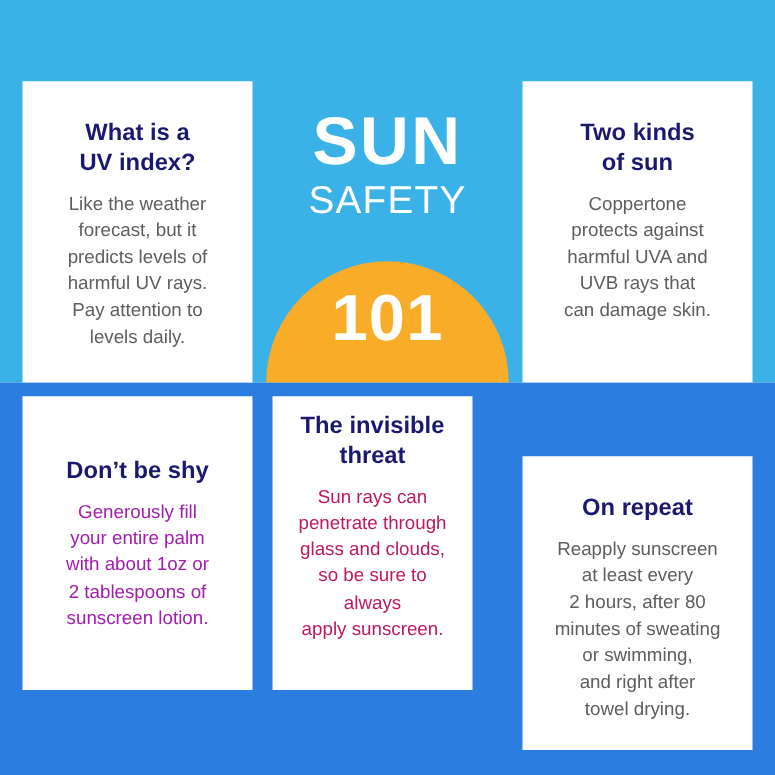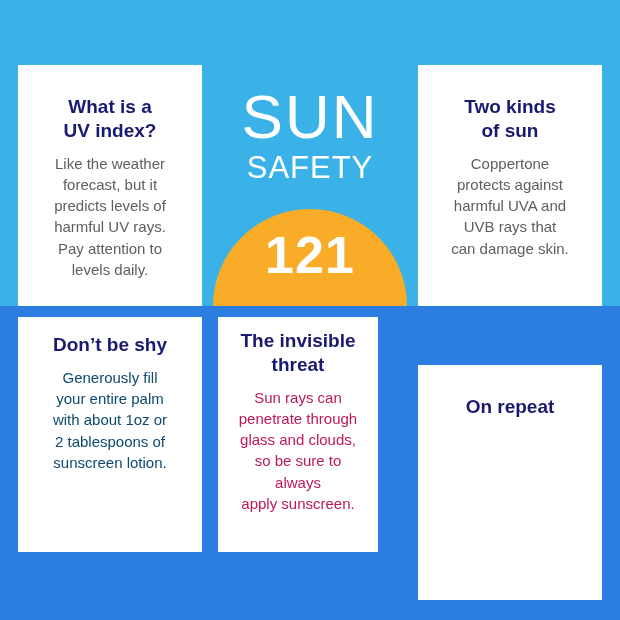--- a/index.html
+++ b/index.html
@@ -60,22 +60,22 @@
     position: absolute;
     left: 200px;
     top: 86px;
     width: 220px;
     text-align: center;
     color: #ffffff;
     line-height: 1;
   }
   .center-title .line1 {
     display: block;
-    font-size: 62px;
-    font-weight: normal;
+    font-size: 54px;
+    font-weight: bold;
     letter-spacing: 2px;
   }
   .center-title .line2 {
     display: block;
     font-size: 31px;
     font-weight: 400;
     letter-spacing: 1px;
     margin-top: 4px;
   }
   .card {
@@ -99,58 +99,59 @@
     color: #5E5E5E;
     font-size: 15px;
     line-height: 1.42;
     text-align: center;
     margin: 0;
   }
   
   #card-uv-index   { left: 18px;  top: 65px;  width: 184px; height: 241px; justify-content: flex-start; padding-top: 30px; }
   #card-two-kinds  { left: 418px; top: 65px;  width: 184px; height: 241px; justify-content: flex-start; padding-top: 30px; }
   
-  #card-dont-be-shy { left: 18px;  top: 317px; width: 184px; height: 235px; justify-content: flex-start; padding-top: 16px; }
+  #card-dont-be-shy { left: 18px;  top: 317px; width: 184px; height: 235px; justify-content: flex-start; padding-top: 48px; }
   #card-invisible   { left: 218px; top: 317px; width: 160px; height: 235px; justify-content: flex-start; padding-top: 12px; }
   #card-on-repeat   { left: 418px; top: 317px; width: 184px; height: 235px; justify-content: flex-start; padding-top: 30px; }
 </style>
 </head>
 <body>
 
 <div id="infographic">
 
   <div class="band-top" style="background: rgb(59, 178, 231);"></div>
   <div class="band-bottom" style="background: rgb(43, 125, 224);"></div>
 
   <div class="center-title">
     <span class="line1">SUN</span>
     <span class="line2">SAFETY</span>
   </div>
 
   <div class="sun" style="background: rgb(249, 172, 40);">
-    <div class="sun-number">121</div>
+    <div class="sun-number">101</div>
   </div>
 
   <div class="card" id="card-two-kinds" style="background: rgb(255, 255, 255);">
     <h2 class="card-title" style="color: rgb(25, 25, 112);">Two kinds<br>of sun</h2>
     <p class="card-body" style="color: rgb(94, 94, 94);">Coppertone<br>protects against<br>harmful UVA and<br>UVB rays that<br>can damage skin.</p>
   </div>
 
   <div class="card" id="card-uv-index" style="background: rgb(255, 255, 255);">
     <h2 class="card-title" style="color: rgb(25, 25, 112);">What is a<br>UV index?</h2>
     <p class="card-body" style="color: rgb(94, 94, 94);">Like the weather<br>forecast, but it<br>predicts levels of<br>harmful UV rays.<br>Pay attention to<br>levels daily.</p>
   </div>
 
   <div class="card" id="card-dont-be-shy" style="background: rgb(255, 255, 255);">
     <h2 class="card-title" style="color: rgb(25, 25, 112);">Don’t be shy</h2>
-    <p class="card-body" style="color: #0c4a6e;">Generously fill<br>your entire palm<br>with about 1oz or<br>2 tablespoons of<br>sunscreen lotion.</p>
+    <p class="card-body" style="color: #a21caf;">Generously fill<br>your entire palm<br>with about 1oz or<br>2 tablespoons of<br>sunscreen lotion.</p>
   </div>
 
   <div class="card" id="card-invisible" style="background: rgb(255, 255, 255);">
     <h2 class="card-title" style="color: rgb(25, 25, 112);">The invisible<br>threat</h2>
     <p class="card-body" style="color: #be185d;">Sun rays can<br>penetrate through<br>glass and clouds,<br>so be sure to always<br>apply sunscreen.</p>
   </div>
 
   <div class="card" id="card-on-repeat" style="background: rgb(255, 255, 255); margin-top: 48px;">
     <h2 class="card-title" style="color: rgb(25, 25, 112);">On repeat</h2>
+    <p class="card-body" style="color: rgb(94, 94, 94);">Reapply sunscreen<br>at least every<br>2 hours, after 80<br>minutes of sweating<br>or swimming,<br>and right after<br>towel drying.</p>
   </div>
 
 </div>
 
 </body></html>

